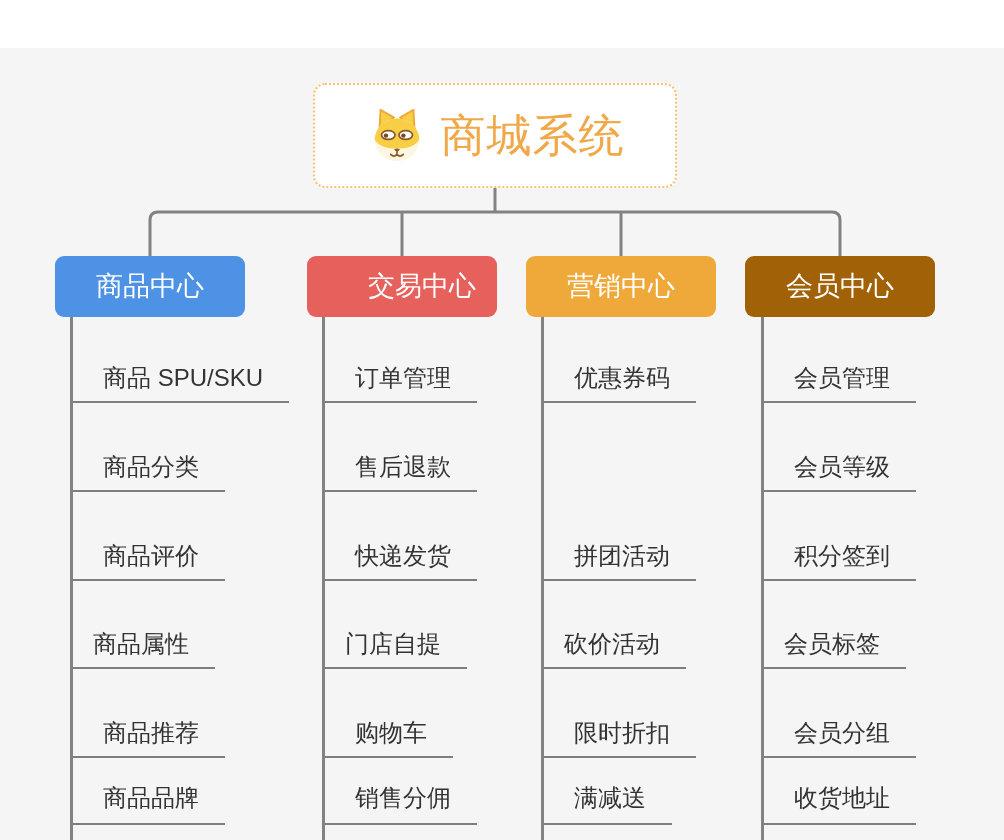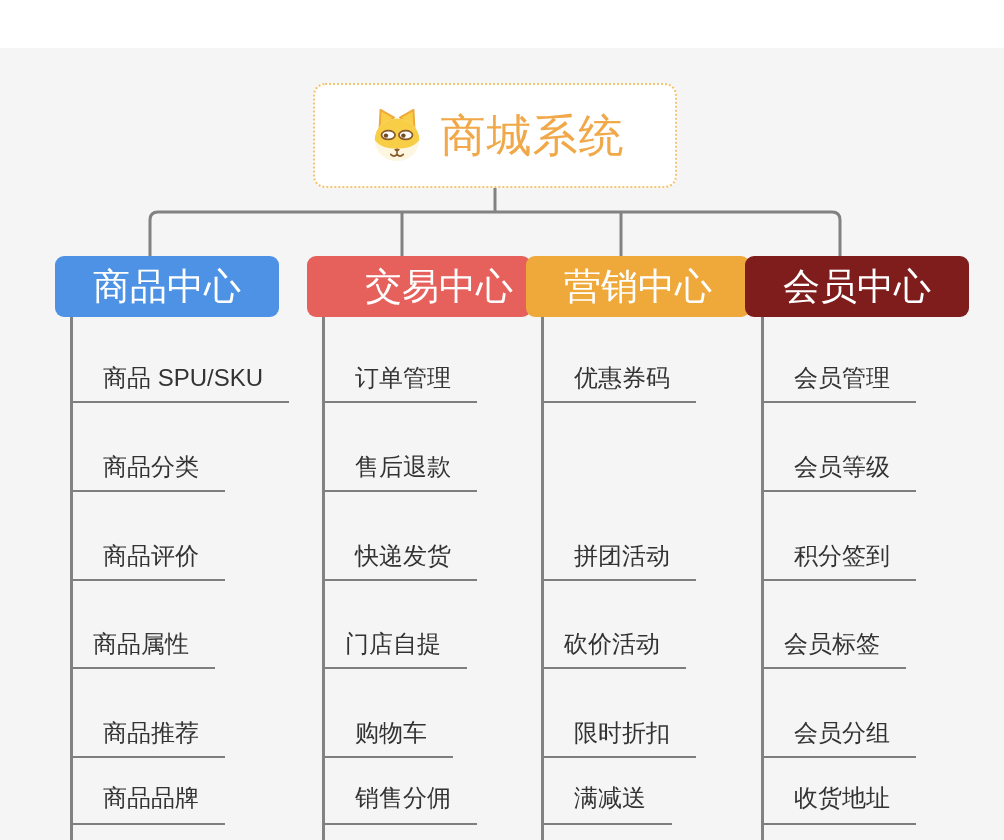--- a/index.html
+++ b/index.html
@@ -41,24 +41,24 @@
     color: #F0A848;
     letter-spacing: 1px;
     white-space: nowrap;
   }
   .dog-icon { width: 62px; height: 62px; flex: 0 0 auto; }
 
   
   .branch-header {
     position: absolute;
     top: 208px;
-    width: 224px; height: 61px;
+    width: 190px; height: 61px;
     border-radius: 9px;
     color: #FFFFFF;
-    font-size: 37px;
+    font-size: 27px;
     line-height: 61px;
     text-align: center;
     white-space: nowrap;
     box-sizing: border-box;
   }
   .bh1 { left: 55px; }
   .bh2 { left: 307px; }
   .bh3 { left: 526px; }
   .bh4 { left: 745px; }
 
@@ -119,21 +119,21 @@
       <circle cx="38.6" cy="31.6" r="2.3" fill="#7A4A1F"></circle>
       <path d="M29 46 Q32 44 35 46 Q32 50 29 46 Z" fill="#8A5A28"></path>
       <path d="M32 48 L32 51 M25.5 51 Q29 54.5 32 51 Q35 54.5 38.5 51" fill="none" stroke="#8A5A28" stroke-width="1.7" stroke-linecap="round"></path>
     </svg>
     <span class="root-title" style="color: rgb(240, 168, 72);">商城系统</span>
   </div>
 
   <div class="branch-header bh1" style="background: rgb(77, 146, 228);">商品中心</div>
   <div class="branch-header bh2" style="background: rgb(230, 96, 92); padding-left: 40px;">交易中心</div>
   <div class="branch-header bh3" style="background: rgb(239, 169, 59);">营销中心</div>
-  <div class="branch-header bh4" style="background: #7f1d1d;">会员中心</div>
+  <div class="branch-header bh4" style="background: #a16207;">会员中心</div>
 
   <div class="branch-col bc1">
     <div class="leaf r1">商品 SPU/SKU</div>
     <div class="leaf r2">商品分类</div>
     <div class="leaf r3">商品评价</div>
     <div class="leaf r4">商品属性</div>
     <div class="leaf r5">商品推荐</div>
     <div class="leaf r6">商品品牌</div>
   </div>
 

